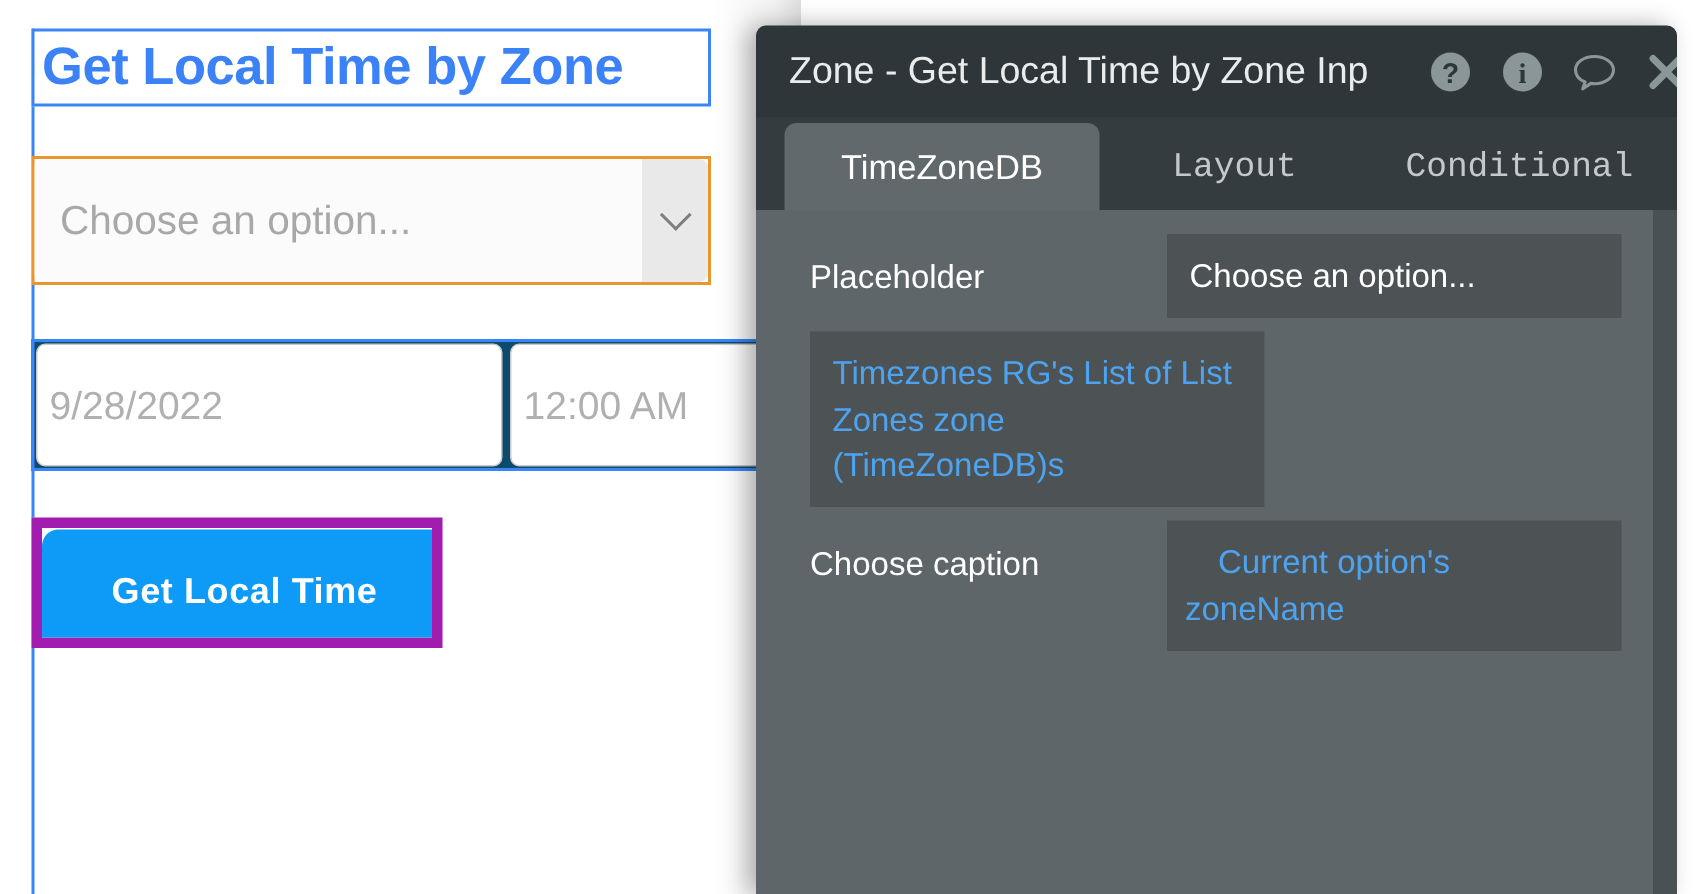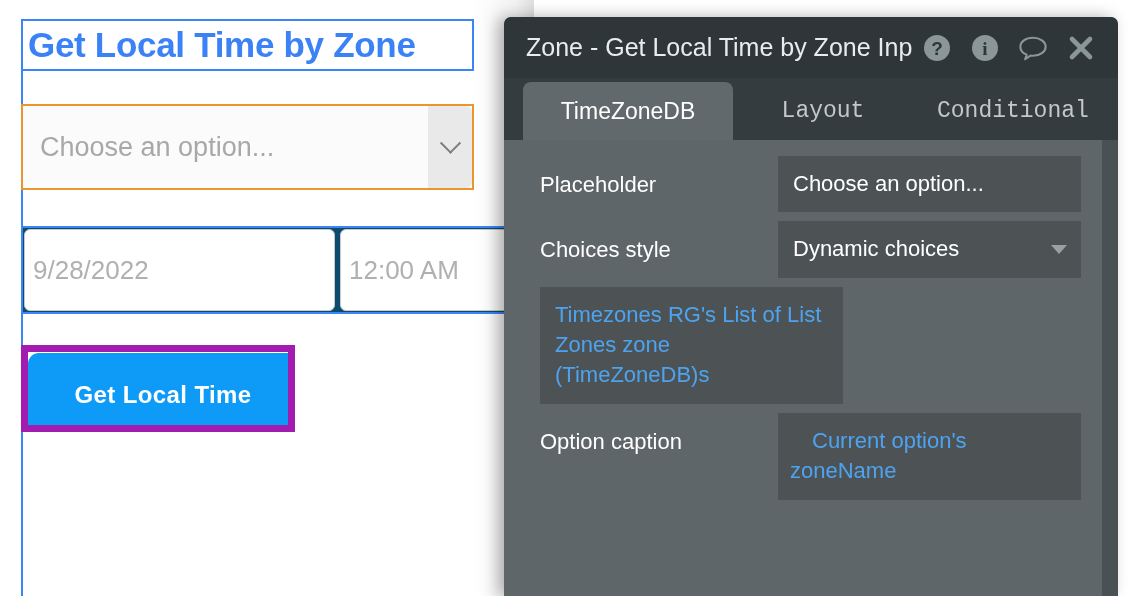--- a/index.html
+++ b/index.html
@@ -192,20 +192,21 @@
   }
 
   .ed-header {
     height: 61px;
     background: #2f3639;
     border-radius: 6px 6px 0 0;
     display: flex;
     align-items: center;
     padding: 0 0 0 22px;
     box-sizing: border-box;
+    gap: 30px;
   }
   .ed-title {
     font-size: 25px;
     color: #e9ecec;
     white-space: nowrap;
     overflow: hidden;
     max-width: 404px;
     flex: 0 0 auto;
     line-height: 1.1;
   }
@@ -390,34 +391,27 @@
     <div class="tab inactive">Conditional</div>
   </div>
 
   <div class="ed-body">
 
     <div class="prop-row">
       <div class="prop-label">Placeholder</div>
       <div class="prop-value">Choose an option...</div>
     </div>
 
-    <div class="prop-row">
-      <div class="prop-label">Choices style</div>
-      <div class="prop-value has-caret">
-        <span class="ellip">Dynamic choices</span>
-        <span class="caret"></span>
-      </div>
-    </div>
 
 
     <div class="prop-row">
       <div class="prop-value link">Timezones RG's List of List Zones zone (TimeZoneDB)s</div>
     </div>
 
     <div class="prop-row">
-      <div class="prop-label">Option caption</div>
+      <div class="prop-label">Choose caption</div>
       <div class="prop-value link indent1">Current option's zoneName</div>
     </div>
 
   </div>
 
   <div id="ed-scroll"></div>
 </div>
 
 </body></html>

